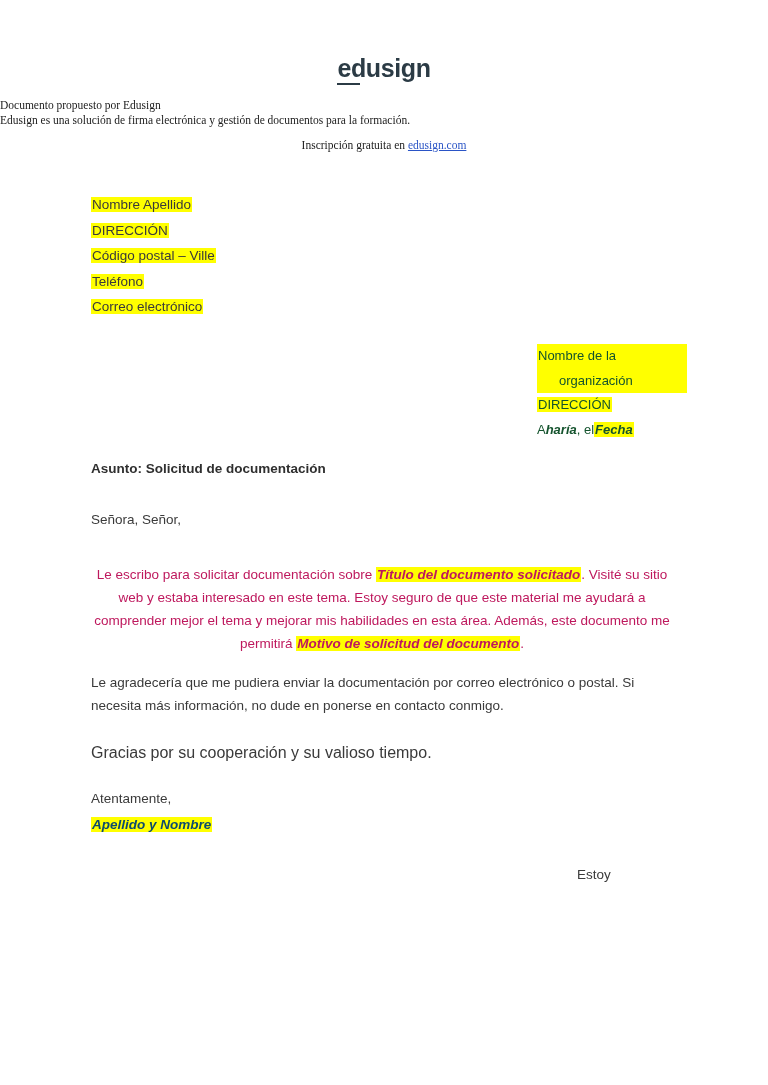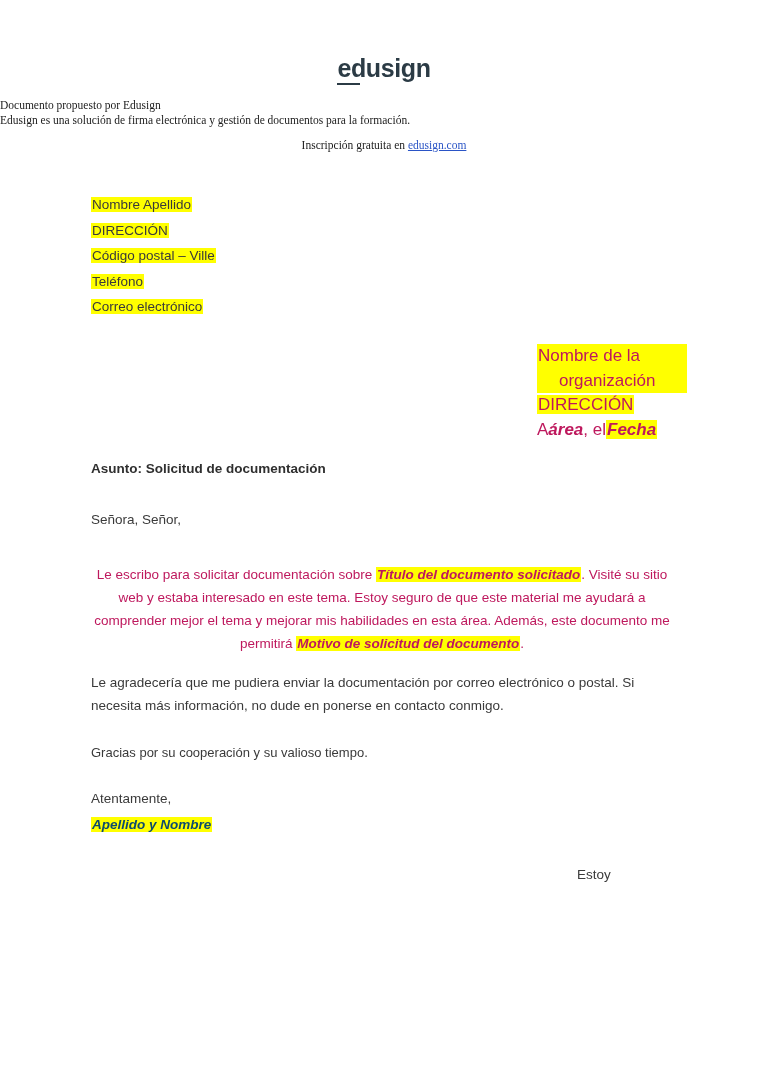--- a/index.html
+++ b/index.html
@@ -89,23 +89,23 @@
     color: #3a3a3a;
   }
   .sender .line { white-space: nowrap; }
 
   
   .recipient {
     position: absolute;
     top: 344px;
     left: 537px;
     width: 150px;
-    font-size: 17px;
+    font-size: 13px;
     line-height: 24.5px;
-    color: #be185d;
+    color: #14532d;
   }
   .recipient .org {
     display: block;
   }
   .recipient .org-indent {
     display: block;
     padding-left: 22px;
   }
 
   
@@ -141,21 +141,21 @@
     width: 582px;
     font-size: 13.5px;
     line-height: 23px;
     color: #3a3a3a;
   }
   .para3 {
     position: absolute;
     top: 741px;
     left: 91px;
     width: 582px;
-    font-size: 13px;
+    font-size: 16px;
     line-height: 23px;
     color: #3a3a3a;
   }
   .closing {
     position: absolute;
     top: 791px;
     left: 91px;
     font-size: 13.5px;
     color: #3a3a3a;
   }
@@ -204,21 +204,21 @@
   </div>
 
   <div class="recipient">
     <div>
         <span class="hl org">Nombre de la</span>
       </div>
     <div>
         <span class="hl org-indent">organización</span>
       </div>
     <div><span class="hl">DIRECCIÓN</span></div>
-    <div><span>A</span><span class="bi">área</span><span>, el</span><span class="hl bi">Fecha</span></div>
+    <div><span>A</span><span class="bi">haría</span><span>, el</span><span class="hl bi">Fecha</span></div>
   </div>
 
   <div class="subject">Asunto: Solicitud de documentación</div>
 
   <div class="greeting">Señora, Señor,</div>
 
   <div class="para1"><span>Le escribo para solicitar documentación sobre </span><span class="hl bi">Título del documento solicitado</span><span>. Visité su sitio web y estaba interesado en este tema. Estoy seguro de que este material me ayudará a comprender mejor el tema y mejorar mis habilidades en esta área. Además, este documento me permitirá </span><span class="hl bi">Motivo de solicitud del documento</span><span>.</span></div>
 
   <div class="para2">Le agradecería que me pudiera enviar la documentación por correo electrónico o postal. Si necesita más información, no dude en ponerse en contacto conmigo.</div>
 

